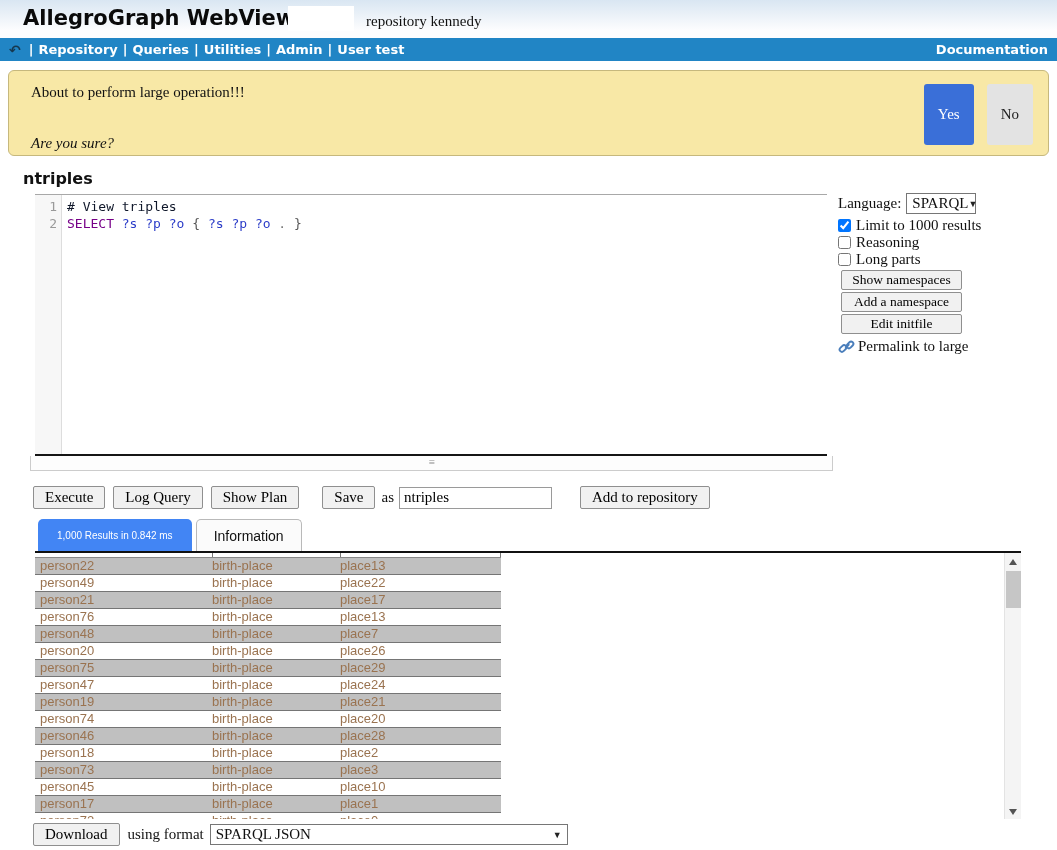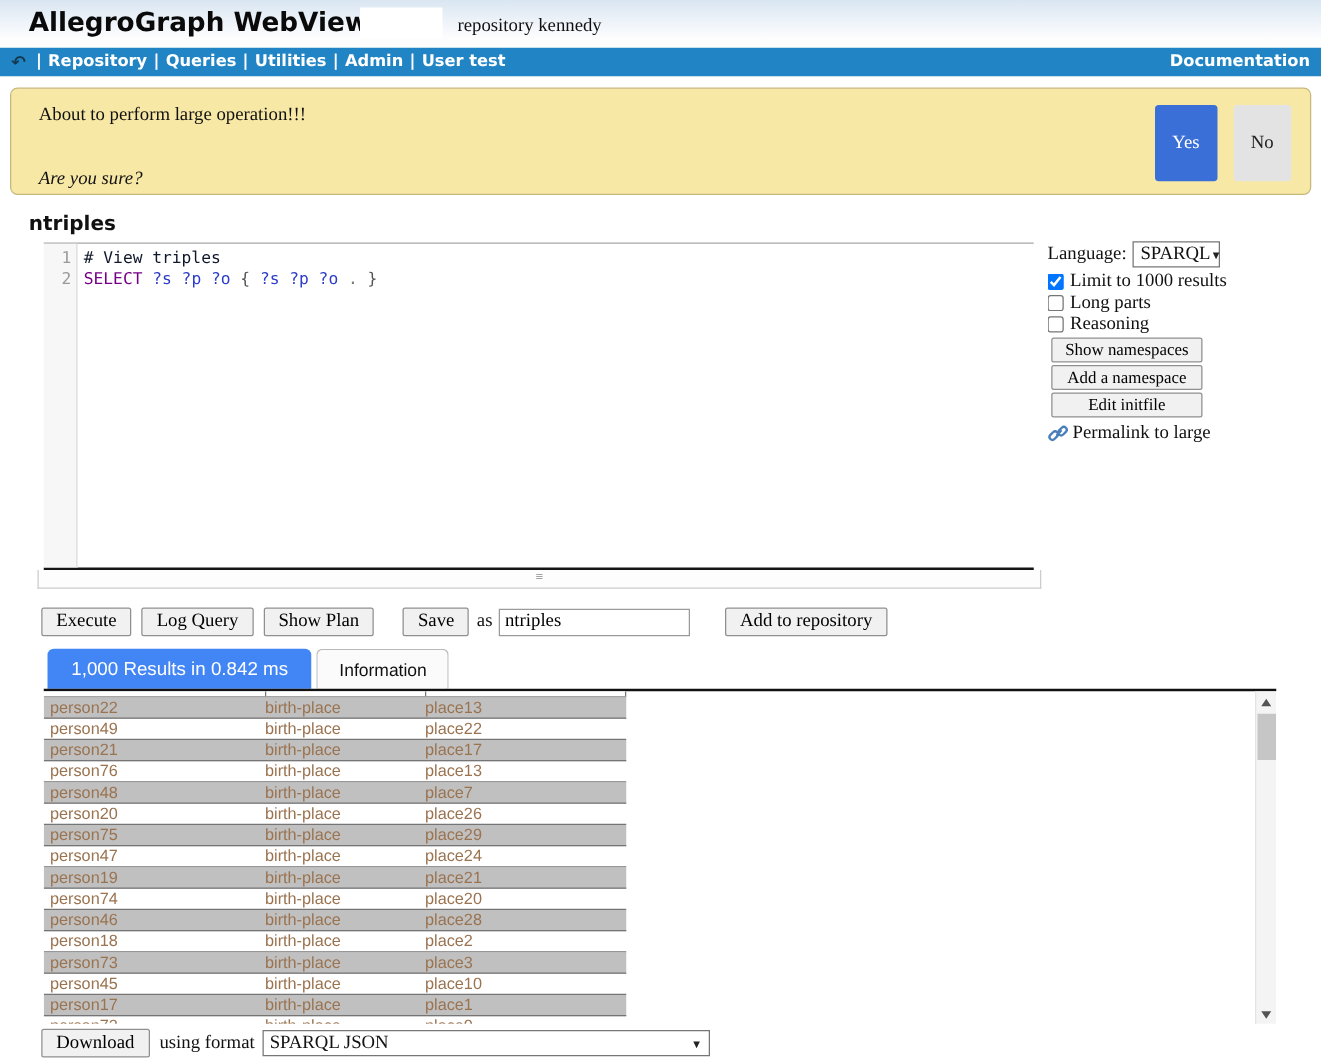--- a/index.html
+++ b/index.html
@@ -58,21 +58,21 @@
   .t-btn { background:#f1f1f1; border:1px solid #8f8f8f; border-radius:2px; height:23px;
            padding:0 11px; font-family:"Liberation Serif", serif; font-size:15px; cursor:pointer; }
   .ml8 { margin-left:8px; } .ml22 { margin-left:23px; } .ml28 { margin-left:28px; }
   .as-label { margin:0 5px 0 6px; }
   .name-input { width:153px; height:22px; border:1px solid #9a9a9a; padding:0 4px;
                 font-family:"Liberation Serif", serif; font-size:15px; }
 
   
   .tabs { margin:10px 0 0 38px; display:flex; gap:4px; height:32px; align-items:stretch; }
   .tab-active { background:#4285f4; color:#fff; border-radius:5px 5px 0 0; padding:0 19px;
-                display:flex; align-items:center; font-family:"Liberation Sans", sans-serif; font-size:15px; cursor:pointer; }
+                display:flex; align-items:center; font-family:"Liberation Sans", sans-serif; font-size:10px; cursor:pointer; }
   .tab-plain { background:#fbfbfb; border:1px solid #b9b9b9; border-bottom:0; border-radius:5px 5px 0 0;
                padding:0 17px; display:flex; align-items:center; color:#111;
                font-family:"Liberation Sans", sans-serif; font-size:14px; cursor:pointer; }
 
   
   .results { margin-left:35px; width:986px; height:268px; border-top:2px solid #111;
              position:relative; overflow:hidden; }
   .sliver { width:466px; height:5px; border-bottom:1px solid #888; position:relative; background:#fff; }
   .sliver i { position:absolute; bottom:0; width:1px; height:4px; background:#777; }
   .trow { display:flex; width:466px; height:17px; border-bottom:1px solid #757575;
@@ -156,25 +156,25 @@
       <span class="sel-arrow">▼</span>
     </div>
   </div>
   <div id="cb-list">
       <label class="cb-row">
         <input type="checkbox" checked="" style="">
         <span>Limit to 1000 results</span>
       </label>
       <label class="cb-row">
         <input type="checkbox" style="">
-        <span>Long parts</span>
+        <span>Reasoning</span>
       </label>
       <label class="cb-row">
         <input type="checkbox" style="">
-        <span>Reasoning</span>
+        <span>Long parts</span>
       </label>
     </div>
   <div id="side-btns">
       <button class="side-btn">Show namespaces</button>
       <button class="side-btn">Add a namespace</button>
       <button class="side-btn">Edit initfile</button>
     </div>
   <div class="perma-row">
     <svg width="17" height="14" viewBox="0 0 17 14">
       <g fill="none" stroke="#4a7ebb" stroke-width="1.9">

